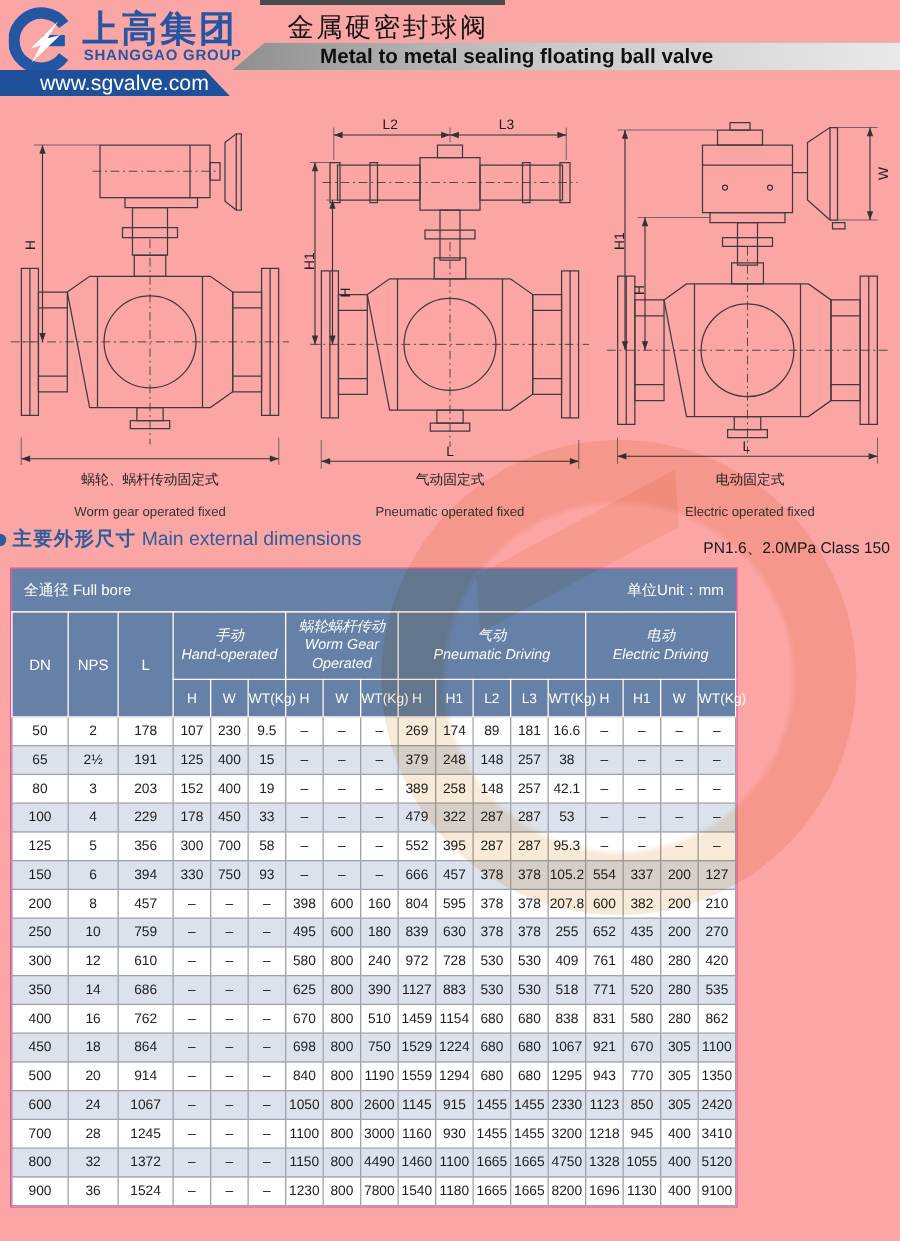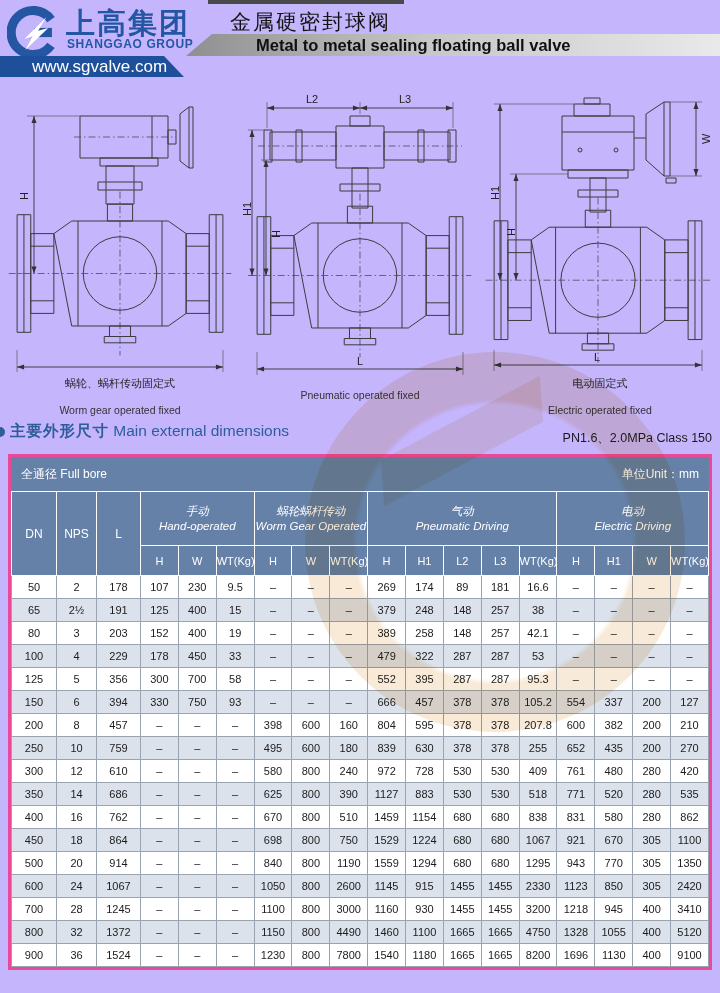--- a/index.html
+++ b/index.html
@@ -1,17 +1,17 @@
 <!DOCTYPE html>
 <html><head>
 <meta charset="utf-8">
 <style>
   * { margin:0; padding:0; box-sizing:border-box; }
   body { background:#888; font-family:"Liberation Sans", sans-serif; }
-  .page { position:relative; width:720px; height:993px; background:#c4b5fd; overflow:hidden; margin:0 auto; }
+  .page { position:relative; width:720px; height:993px; background:#fca5a5; overflow:hidden; margin:0 auto; }
 
   
   .logo-mark { position:absolute; left:7px; top:5px; width:55px; height:55px; }
   .logo-cn { position:absolute; left:66px; top:4px; font-size:29px; font-weight:bold; color:#2456a4; letter-spacing:2px; }
   .logo-en { position:absolute; left:67px; top:37px; font-size:12px; font-weight:bold; color:#2456a4; letter-spacing:0.6px; }
   .web-band { position:absolute; left:0; top:56px; width:184px; height:21px; background:#1e4f9b;
               clip-path:polygon(0 0, 164px 0, 184px 100%, 0 100%); }
   .web-band span { display:block; margin-left:32px; line-height:21px; font-size:17px; color:#fff; }
   .top-bar { position:absolute; left:208px; top:0; width:196px; height:4px; background:#4a4a4a; }
   .title-cn { position:absolute; left:230px; top:8px; font-size:21px; font-weight:normal; color:#141414; letter-spacing:2px; }
@@ -33,21 +33,21 @@
   .cap-cn { font-size:11px; color:#222; }
   .cap-en { font-size:10.5px; color:#333; margin-top:13px; }
 
   
   .bullet { position:absolute; left:-5px; top:427px; width:10px; height:10px; border-radius:50%; background:#2e5d99; }
   .section-title { position:absolute; left:10px; top:421px; font-size:15.5px; color:#2e5d99; }
   .section-title .cn { font-weight:bold; letter-spacing:1px; }
   .pressure { position:absolute; right:8px; top:430px; font-size:12.5px; color:#1a1a1a; }
 
   
-  .tbl-wrap { position:absolute; left:8px; top:454px; width:704px; border:3px solid #ec4899; }
+  .tbl-wrap { position:absolute; left:8px; top:454px; width:582px; border:1px solid #ec4899; }
   .band-row { height:34px; background:#6581a8; display:flex; justify-content:space-between; align-items:center;
               padding:0 10px; color:#fff; font-size:12px; }
   table { width:100%; border-collapse:collapse; table-layout:fixed; }
   thead th { background:#6581a8; color:#fff; font-weight:normal; border:1px solid #fdfdfd; font-size:11.5px; }
   thead th.grp { height:54px; line-height:1.25; padding:2px 1px;font-style:italic; }
   thead th.sub { height:30px; font-size:11px; }
   thead th.fc { font-size:12px; }
   tbody td { height:23px; text-align:center; vertical-align:middle; font-size:11px; color:#1c1c1c;
              border:1px solid #9aa4b0; background:#fff; }
   tbody tr.alt td { background:#dbe2ec; }
@@ -179,20 +179,21 @@
           <text class="dimtext" transform="translate(40,150) rotate(-90)">H</text>
         </g>
         <g>
           <line class="ext" x1="17" y1="264" x2="17" y2="287"></line>
           <line class="ext" x1="223" y1="264" x2="223" y2="287"></line>
           <line class="dim" x1="17" y1="281" x2="223" y2="281" marker-start="url(#arr)" marker-end="url(#arr)"></line>
           <text class="dimtext" x="117" y="277">L</text>
         </g>
       </svg>
       <div class="caption">
+        <div class="cap-cn">气动固定式</div>
         <div class="cap-en">Pneumatic operated fixed</div>
       </div>
     </div>
 
     <div class="drawing">
       <svg viewBox="0 0 240 290">
         <use href="#valve-body" transform="translate(12,118) scale(1.06)"></use>
         <g class="vb">
           <rect x="82" y="28" width="72" height="54"></rect>
           <rect x="94" y="16" width="36" height="12"></rect>

